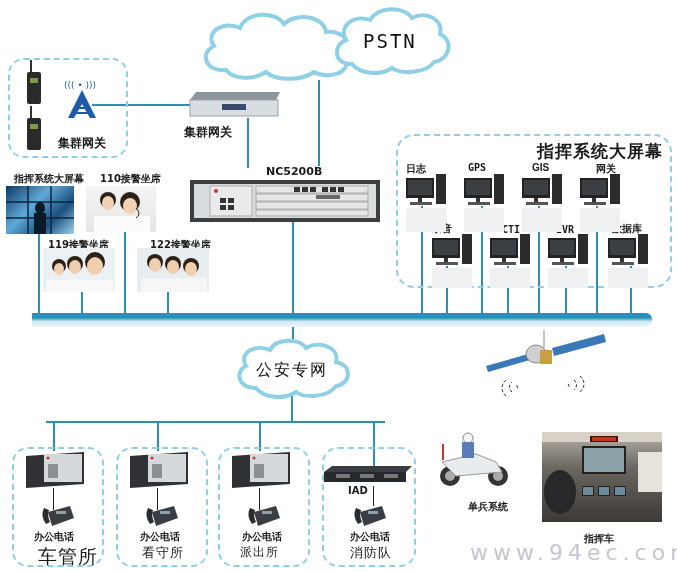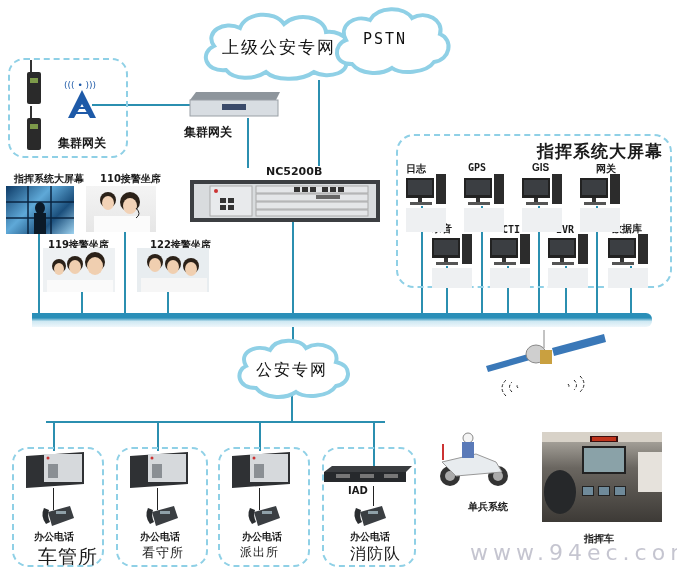--- a/index.html
+++ b/index.html
@@ -50,22 +50,21 @@
   <div class="line" style="left:157px;top:421px;width:2px;height:30px;"></div>
   <div class="line" style="left:259px;top:421px;width:2px;height:30px;"></div>
   <div class="line" style="left:373px;top:421px;width:2px;height:48px;"></div>
 
   <svg class="abs" style="left:196px;top:8px;" width="170" height="75" viewBox="0 0 170 75">
     <path d="M30 62 C8 64 4 44 18 38 C8 24 28 12 44 20 C50 4 78 2 88 16 C100 4 128 8 130 24 C150 22 162 40 148 50 C158 64 132 72 118 64 C104 74 78 72 70 64 C58 72 38 72 30 62 Z" fill="#fff" stroke="#8fd0e6" stroke-width="4"></path>
   </svg>
   <svg class="abs" style="left:330px;top:6px;" width="125" height="72" viewBox="0 0 125 72">
     <path d="M22 58 C2 58 4 38 16 34 C8 20 24 8 40 14 C48 0 74 0 82 12 C96 4 114 14 110 28 C124 34 120 54 104 56 C96 68 70 68 62 62 C50 70 30 68 22 58 Z" fill="#fff" stroke="#8fd0e6" stroke-width="4"></path>
   </svg>
-  <div class="lbl big" style="left:222px;top:36px;font-size:17px;color:#111;">上级公安专网</div>
-  <div class="lbl big" style="left:363px;top:30px;font-size:15px;font-family:'DejaVu Sans Mono',monospace;color:#111;">PSTN</div>
+  <div class="lbl big" style="left:363px;top:30px;font-size:19px;font-family:'DejaVu Sans Mono',monospace;color:#111;">PSTN</div>
 
   <svg class="abs" style="left:232px;top:338px;" width="126" height="62" viewBox="0 0 126 62">
     <path d="M24 50 C4 50 4 32 14 28 C6 14 24 6 38 12 C44 0 68 0 74 10 C88 2 108 10 104 24 C122 28 118 46 104 48 C96 60 72 60 64 54 C52 62 32 60 24 50 Z" fill="#fff" stroke="#8fd0e6" stroke-width="4"></path>
   </svg>
   <div class="lbl big" style="left:256px;top:360px;font-size:16px;color:#111;">公安专网</div>
 
   <div class="dashbox" style="left:8px;top:58px;width:116px;height:96px;"></div>
   <svg class="abs" style="left:26px;top:60px;" width="16" height="44" viewBox="0 0 16 44">
     <rect x="4" y="0" width="2" height="14" fill="#333"></rect>
     <rect x="1" y="12" width="14" height="32" rx="2" fill="#2a2a2a"></rect>
@@ -298,21 +297,21 @@
       <rect x="16" y="9" width="10" height="3" fill="#8fa0a8"></rect>
     </svg>
 
   <div class="lbl small" style="left:34px;top:530px;">办公电话</div>
   <div class="lbl" style="left:38px;top:544px;font-size:19px;font-weight:normal;letter-spacing:1px;">车管所</div>
   <div class="lbl small" style="left:140px;top:530px;">办公电话</div>
   <div class="lbl" style="left:142px;top:544px;font-size:13px;font-weight:normal;letter-spacing:1px;">看守所</div>
   <div class="lbl small" style="left:242px;top:530px;">办公电话</div>
   <div class="lbl" style="left:240px;top:544px;font-size:12px;font-weight:normal;letter-spacing:1px;">派出所</div>
   <div class="lbl small" style="left:350px;top:530px;">办公电话</div>
-  <div class="lbl" style="left:350px;top:544px;font-size:16px;font-weight:normal;letter-spacing:1px;">消防队</div>
+  <div class="lbl" style="left:350px;top:544px;font-size:13px;font-weight:normal;letter-spacing:1px;">消防队</div>
 
   <svg class="abs" style="left:484px;top:330px;" width="126" height="80" viewBox="0 0 126 80">
     <polygon points="2,36 44,24 46,30 4,42" fill="#3a78b8"></polygon>
     <polygon points="68,18 120,4 122,12 70,26" fill="#3a78b8"></polygon>
     <ellipse cx="52" cy="24" rx="10" ry="9" fill="#cfcfcf" stroke="#888"></ellipse>
     <rect x="56" y="20" width="12" height="14" fill="#c9a040"></rect>
     <line x1="60" y1="0" x2="60" y2="18" stroke="#888"></line>
     <path d="M22 66 q-8-8 0-16 M28 62 q-5-5 0-10 M34 58 q-2-2 0-4" stroke="#222" fill="none" stroke-dasharray="3 2"></path>
     <path d="M96 46 q8 8 0 16 M90 50 q5 5 0 10 M84 54 q2 2 0 4" stroke="#222" fill="none" stroke-dasharray="3 2"></path>
   </svg>

